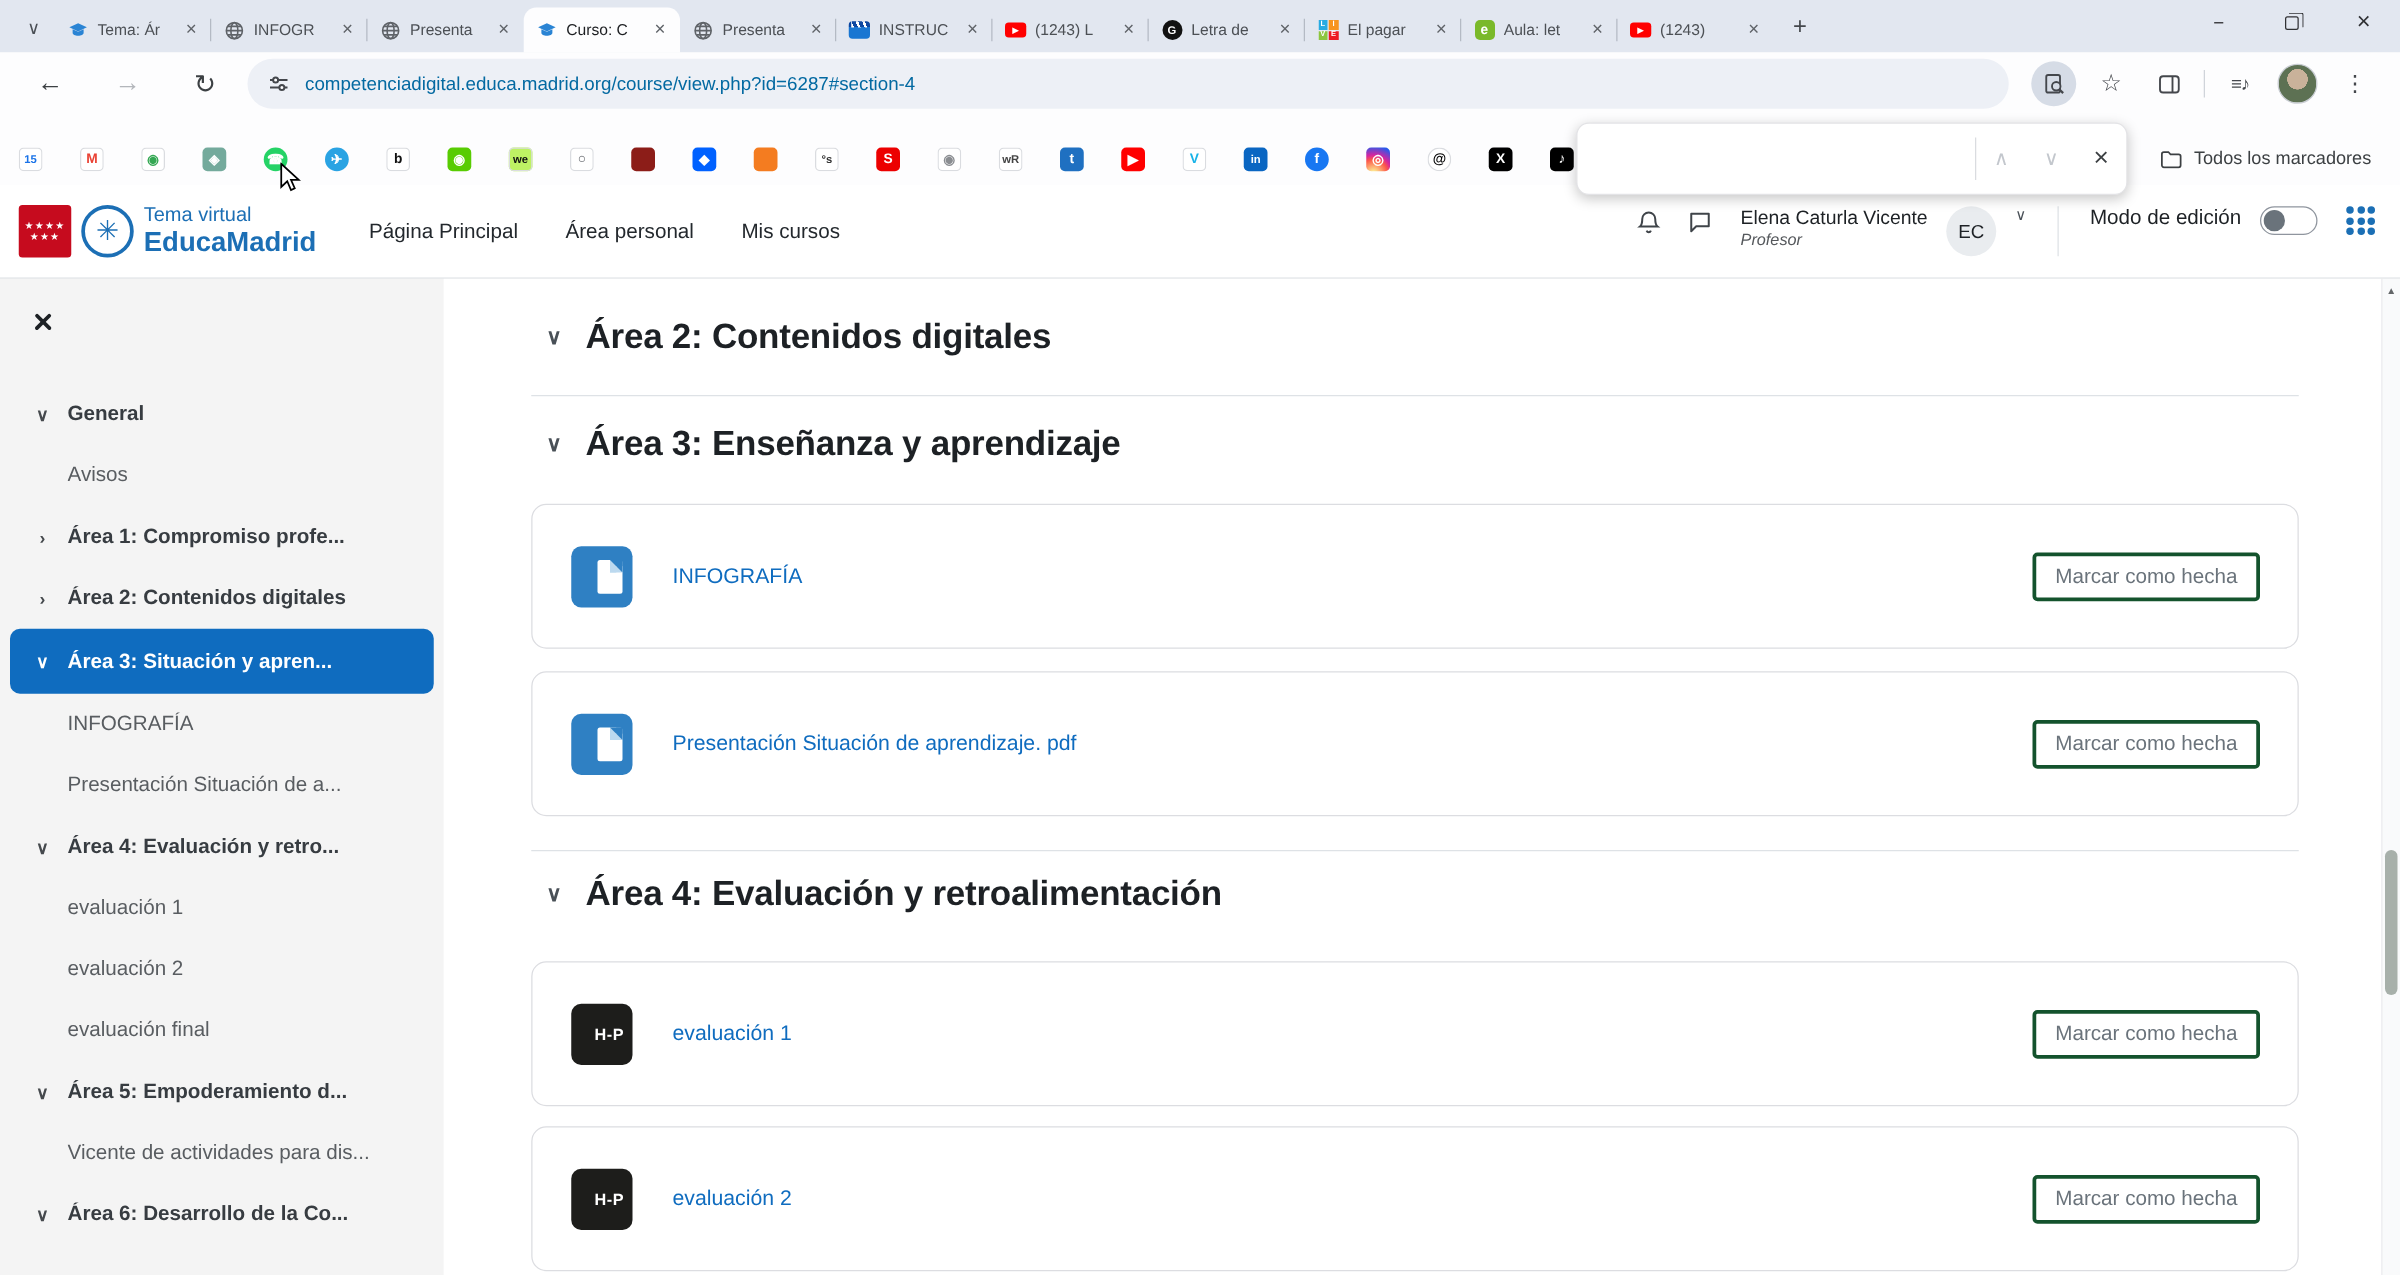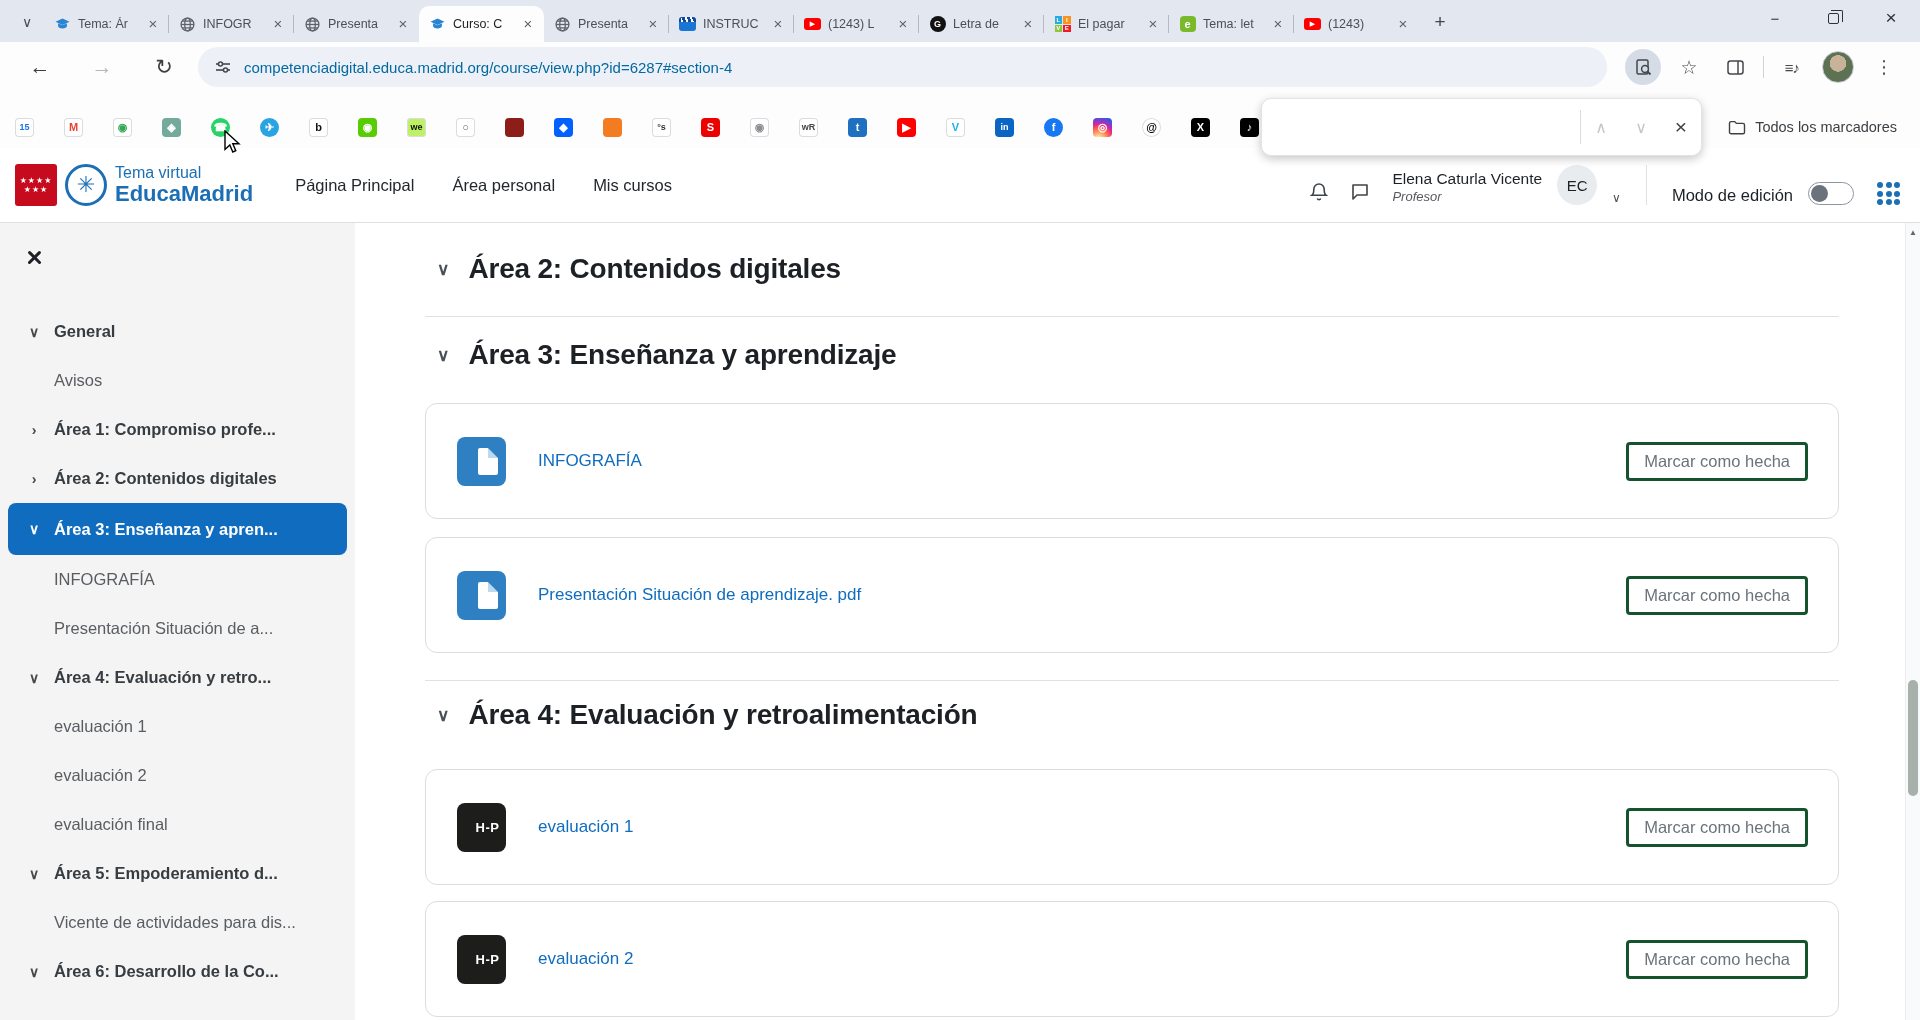--- a/index.html
+++ b/index.html
@@ -72,21 +72,21 @@
   .app-header { height:75px; background:#fff; border-bottom:1px solid #dcdfe3; display:flex; align-items:center; padding:0 20px 0 15px; }
   .brand { display:flex; align-items:center; gap:8px; }
   .flag { width:42px; height:42px; background:#c60b1e; border-radius:3px; display:flex; flex-direction:column;
     align-items:center; justify-content:center; color:#fff; font-size:8px; line-height:9px; letter-spacing:1px; }
   .em-logo { width:42px; height:42px; border-radius:50%; border:3px solid #1c6fb5; color:#1c6fb5;
     display:flex; align-items:center; justify-content:center; font-size:22px; }
   .brand-text { line-height:1.05; }
   .brand-l1 { color:#1c6fb5; font-size:16px; }
   .brand-l2 { color:#1c6fb5; font-size:22px; font-weight:bold; }
   .main-nav { display:flex; gap:38px; margin-left:42px; font-size:16.5px; color:#23282d; }
-  .hdr-right { margin-left:auto; display:flex; align-items:flex-end; gap:15px; }
+  .hdr-right { margin-left:auto; display:flex; align-items:flex-start; gap:15px; }
   .hdr-ico { width:26px; height:26px; display:flex; align-items:center; justify-content:center; }
   .user-block { text-align:left; line-height:1.25; margin-left:4px; }
   .user-name { font-size:15.5px; color:#1d2125; }
   .user-role { font-size:13px; color:#55585c; font-style:italic; }
   .ec-avatar { width:40px; height:40px; border-radius:50%; background:#e9ecef; color:#1d2125; font-size:15px;
     display:flex; align-items:center; justify-content:center; }
   .chev-sm { color:#495057; font-size:12px; }
   .hdr-sep { width:1px; height:40px; background:#dee2e6; margin:0 10px; }
   .toggle { width:46px; height:23px; border:1px solid #8f959e; border-radius:12px; background:#fff; position:relative; }
   .toggle-knob { position:absolute; left:2px; top:2px; width:17px; height:17px; border-radius:50%; background:#6a737b; }
@@ -234,21 +234,21 @@
             <span style="background: rgb(237, 28, 36);">E</span>
           </span>
         </span>
         <span class="tab-title">El pagar</span>
         <span class="tab-close">×</span>
       </div>
       <div class="tab">
         <span class="ticon">
           <span class="ticon-edp">e</span>
         </span>
-        <span class="tab-title">Tema: let</span>
+        <span class="tab-title">Aula: let</span>
         <span class="tab-close">×</span>
       </div>
       <div class="tab">
         <span class="ticon">
           <span class="ticon-yt">▶</span>
         </span>
         <span class="tab-title">(1243)</span>
         <span class="tab-close">×</span>
       </div>
     </div>
@@ -486,21 +486,21 @@
         <div class="sb-item sb-section">
           <span class="sb-chev">›</span>
           <span class="sb-label">Área 1: Compromiso profe...</span>
         </div>
         <div class="sb-item sb-section">
           <span class="sb-chev">›</span>
           <span class="sb-label">Área 2: Contenidos digitales</span>
         </div>
         <div class="sb-item sb-section active">
           <span class="sb-chev">∨</span>
-          <span class="sb-label">Área 3: Enseñanza y apren...</span>
+          <span class="sb-label">Área 3: Situación y apren...</span>
         </div>
         <div class="sb-item sb-activity">
           <span class="sb-chev"></span>
           <span class="sb-label">INFOGRAFÍA</span>
         </div>
         <div class="sb-item sb-activity">
           <span class="sb-chev"></span>
           <span class="sb-label">Presentación Situación de a...</span>
         </div>
         <div class="sb-item sb-section">

